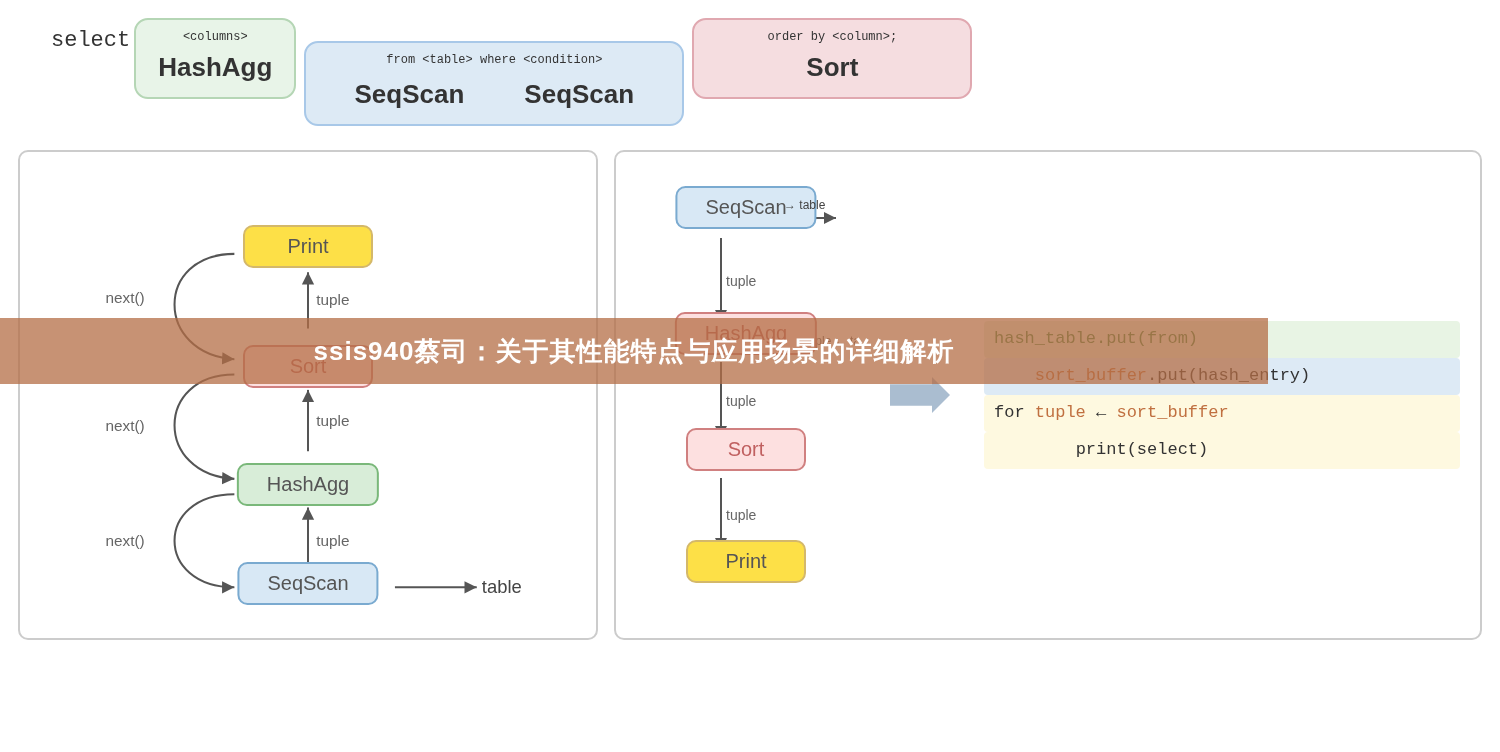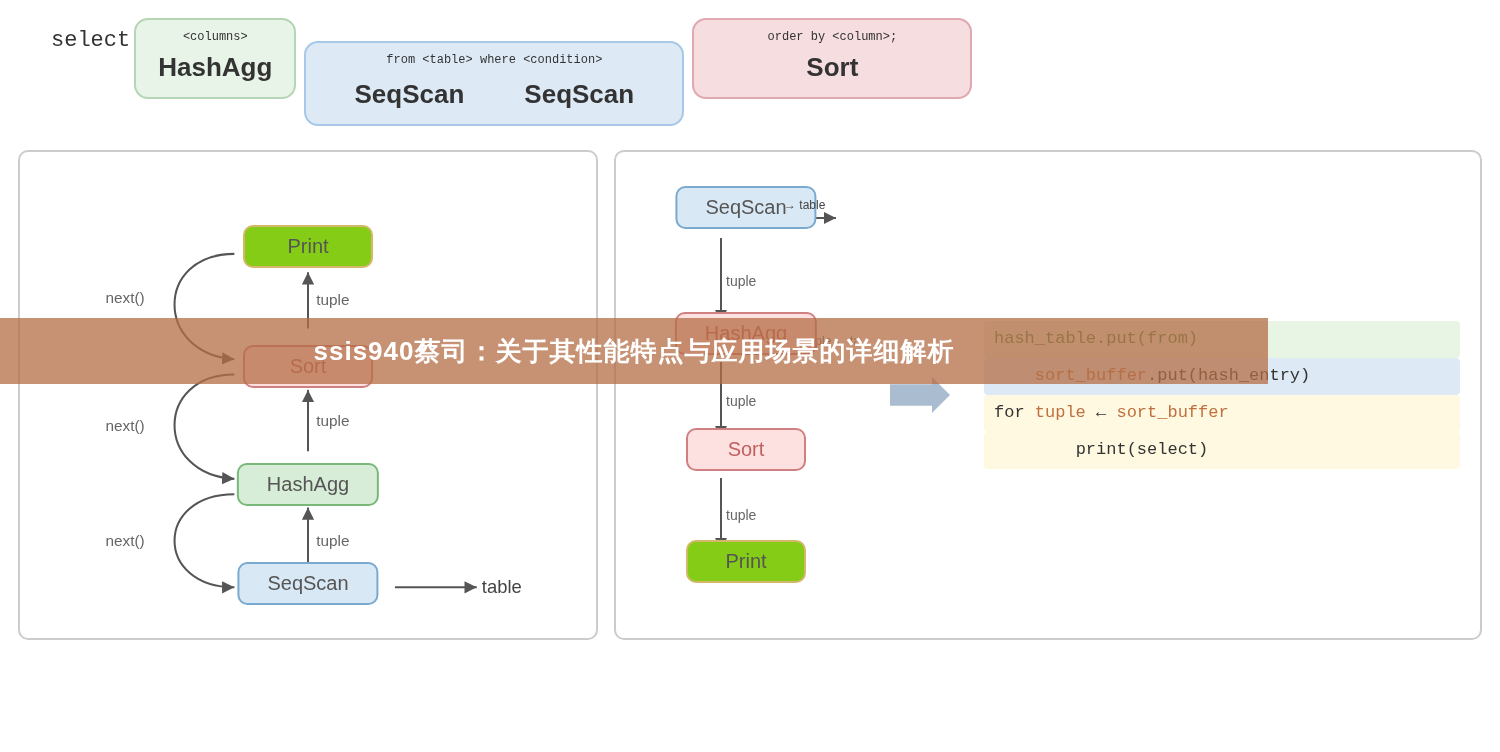--- a/index.html
+++ b/index.html
@@ -126,21 +126,21 @@
       padding: 8px 28px;
       font-family: Arial, sans-serif;
       font-size: 20px;
       font-weight: normal;
       text-align: center;
       min-width: 130px;
       position: relative;
     }
 
     .node-yellow {
-      background: #84cc16;
+      background: #fde047;
       border-color: #d4b86a;
       color: #555;
     }
     .node-pink {
       background: #fde0e0;
       border-color: #d08080;
       color: #c06060;
     }
     .node-green {
       background: #d8edd8;

